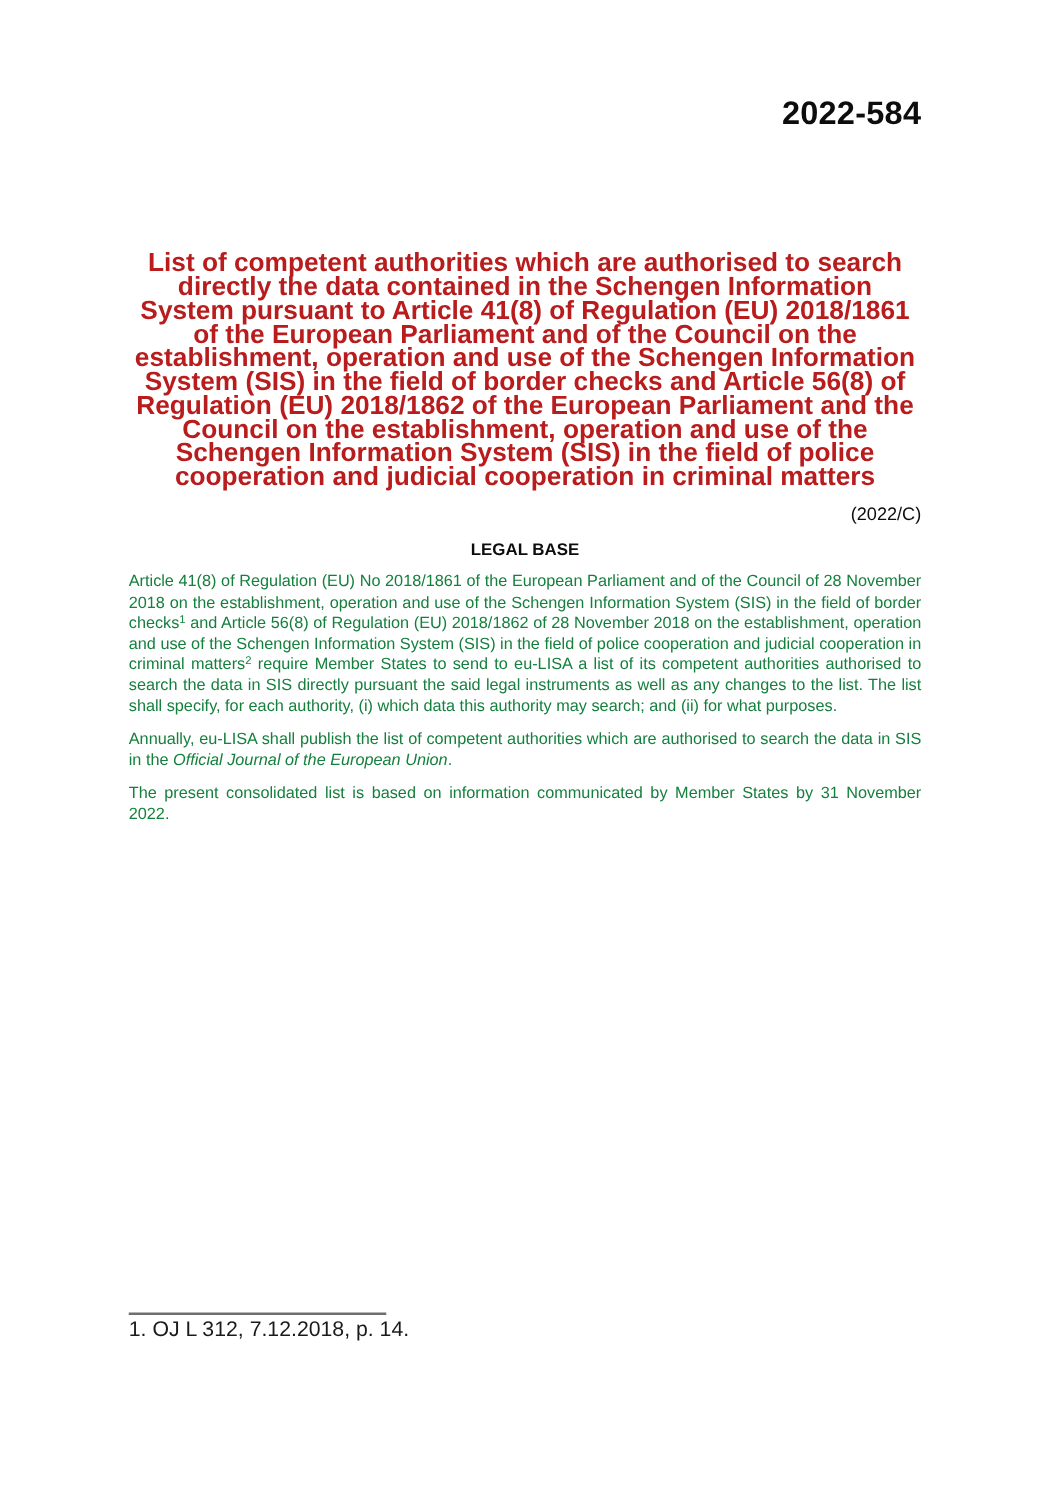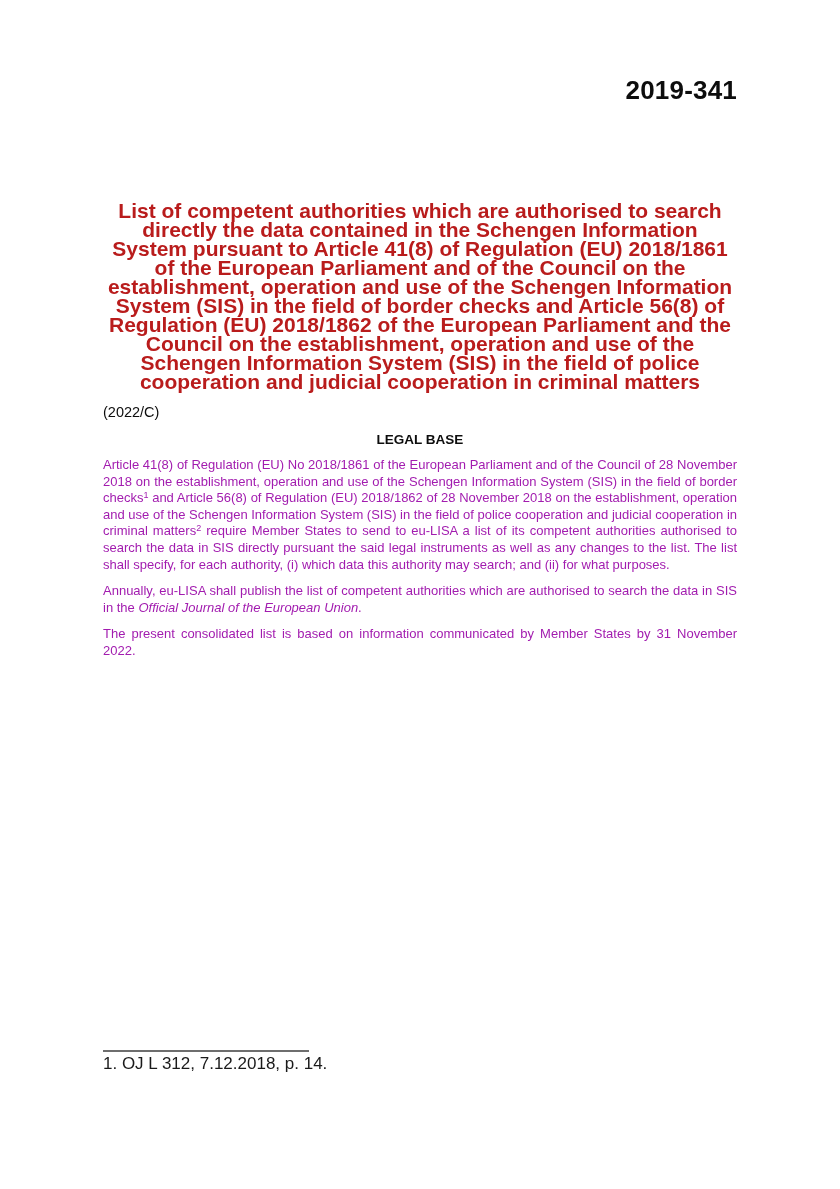--- a/index.html
+++ b/index.html
@@ -31,38 +31,38 @@
     .title {
       margin-top: 201px;
       text-align: center;
       font-size: 21px;
       font-weight: bold;
       line-height: 19px;
       color: #b91c1c;
     }
     .reference {
       margin-top: 13px;
-      text-align: left;
+      text-align: right;
       font-size: 14.5px;
       font-weight: normal;
       color: #0d0d0d;
     }
     .heading {
       margin-top: 12px;
       font-size: 13.5px;
       font-weight: bold;
       text-align: center;
       color: #0d0d0d;
     }
     .body-para {
       margin-top: 10px;
       font-size: 13px;
       line-height: 16.6px;
       text-align: justify;
-      color: #a21caf;
+      color: #15803d;
     }
     .fn-ref {
       font-size: 9px;
       line-height: 0;
       vertical-align: baseline;
       position: relative;
       top: -4px;
     }
     .footnotes {
       position: absolute;
@@ -79,21 +79,21 @@
       background: #6e6e6e;
       margin-bottom: 5px;
     }
     em { font-style: italic; }
   </style>
 </head>
 <body>
 
 <div class="page">
 
-  <div class="doc-number">2019-341</div>
+  <div class="doc-number">2022-584</div>
 
   <div class="content">
 
     <h1 class="title">List of competent authorities which are authorised to search directly the data contained in the Schengen Information System pursuant to Article 41(8) of Regulation (EU) 2018/1861 of the European Parliament and of the Council on the establishment, operation and use of the Schengen Information System (SIS) in the field of border checks and Article 56(8) of Regulation (EU) 2018/1862 of the European Parliament and the Council on the establishment, operation and use of the Schengen Information System (SIS) in the field of police cooperation and judicial cooperation in criminal matters</h1>
 
     <div class="reference">(2022/C)</div>
 
     <h2 class="heading">LEGAL BASE</h2>
 
     <p class="body-para"><span>Article 41(8) of Regulation (EU) No 2018/1861 of the European Parliament and of the Council of 28 November 2018 on the establishment, operation and use of the Schengen Information System (SIS) in the field of border checks</span><sup class="fn-ref">1</sup><span> and Article 56(8) of Regulation (EU) 2018/1862 of 28 November 2018 on the establishment, operation and use of the Schengen Information System (SIS) in the field of police cooperation and judicial cooperation in criminal matters</span><sup class="fn-ref">2</sup><span> require Member States to send to eu-LISA a list of its competent authorities authorised to search the data in SIS directly pursuant the said legal instruments as well as any changes to the list. The list shall specify, for each authority, (i) which data this authority may search; and (ii) for what purposes.</span></p>

